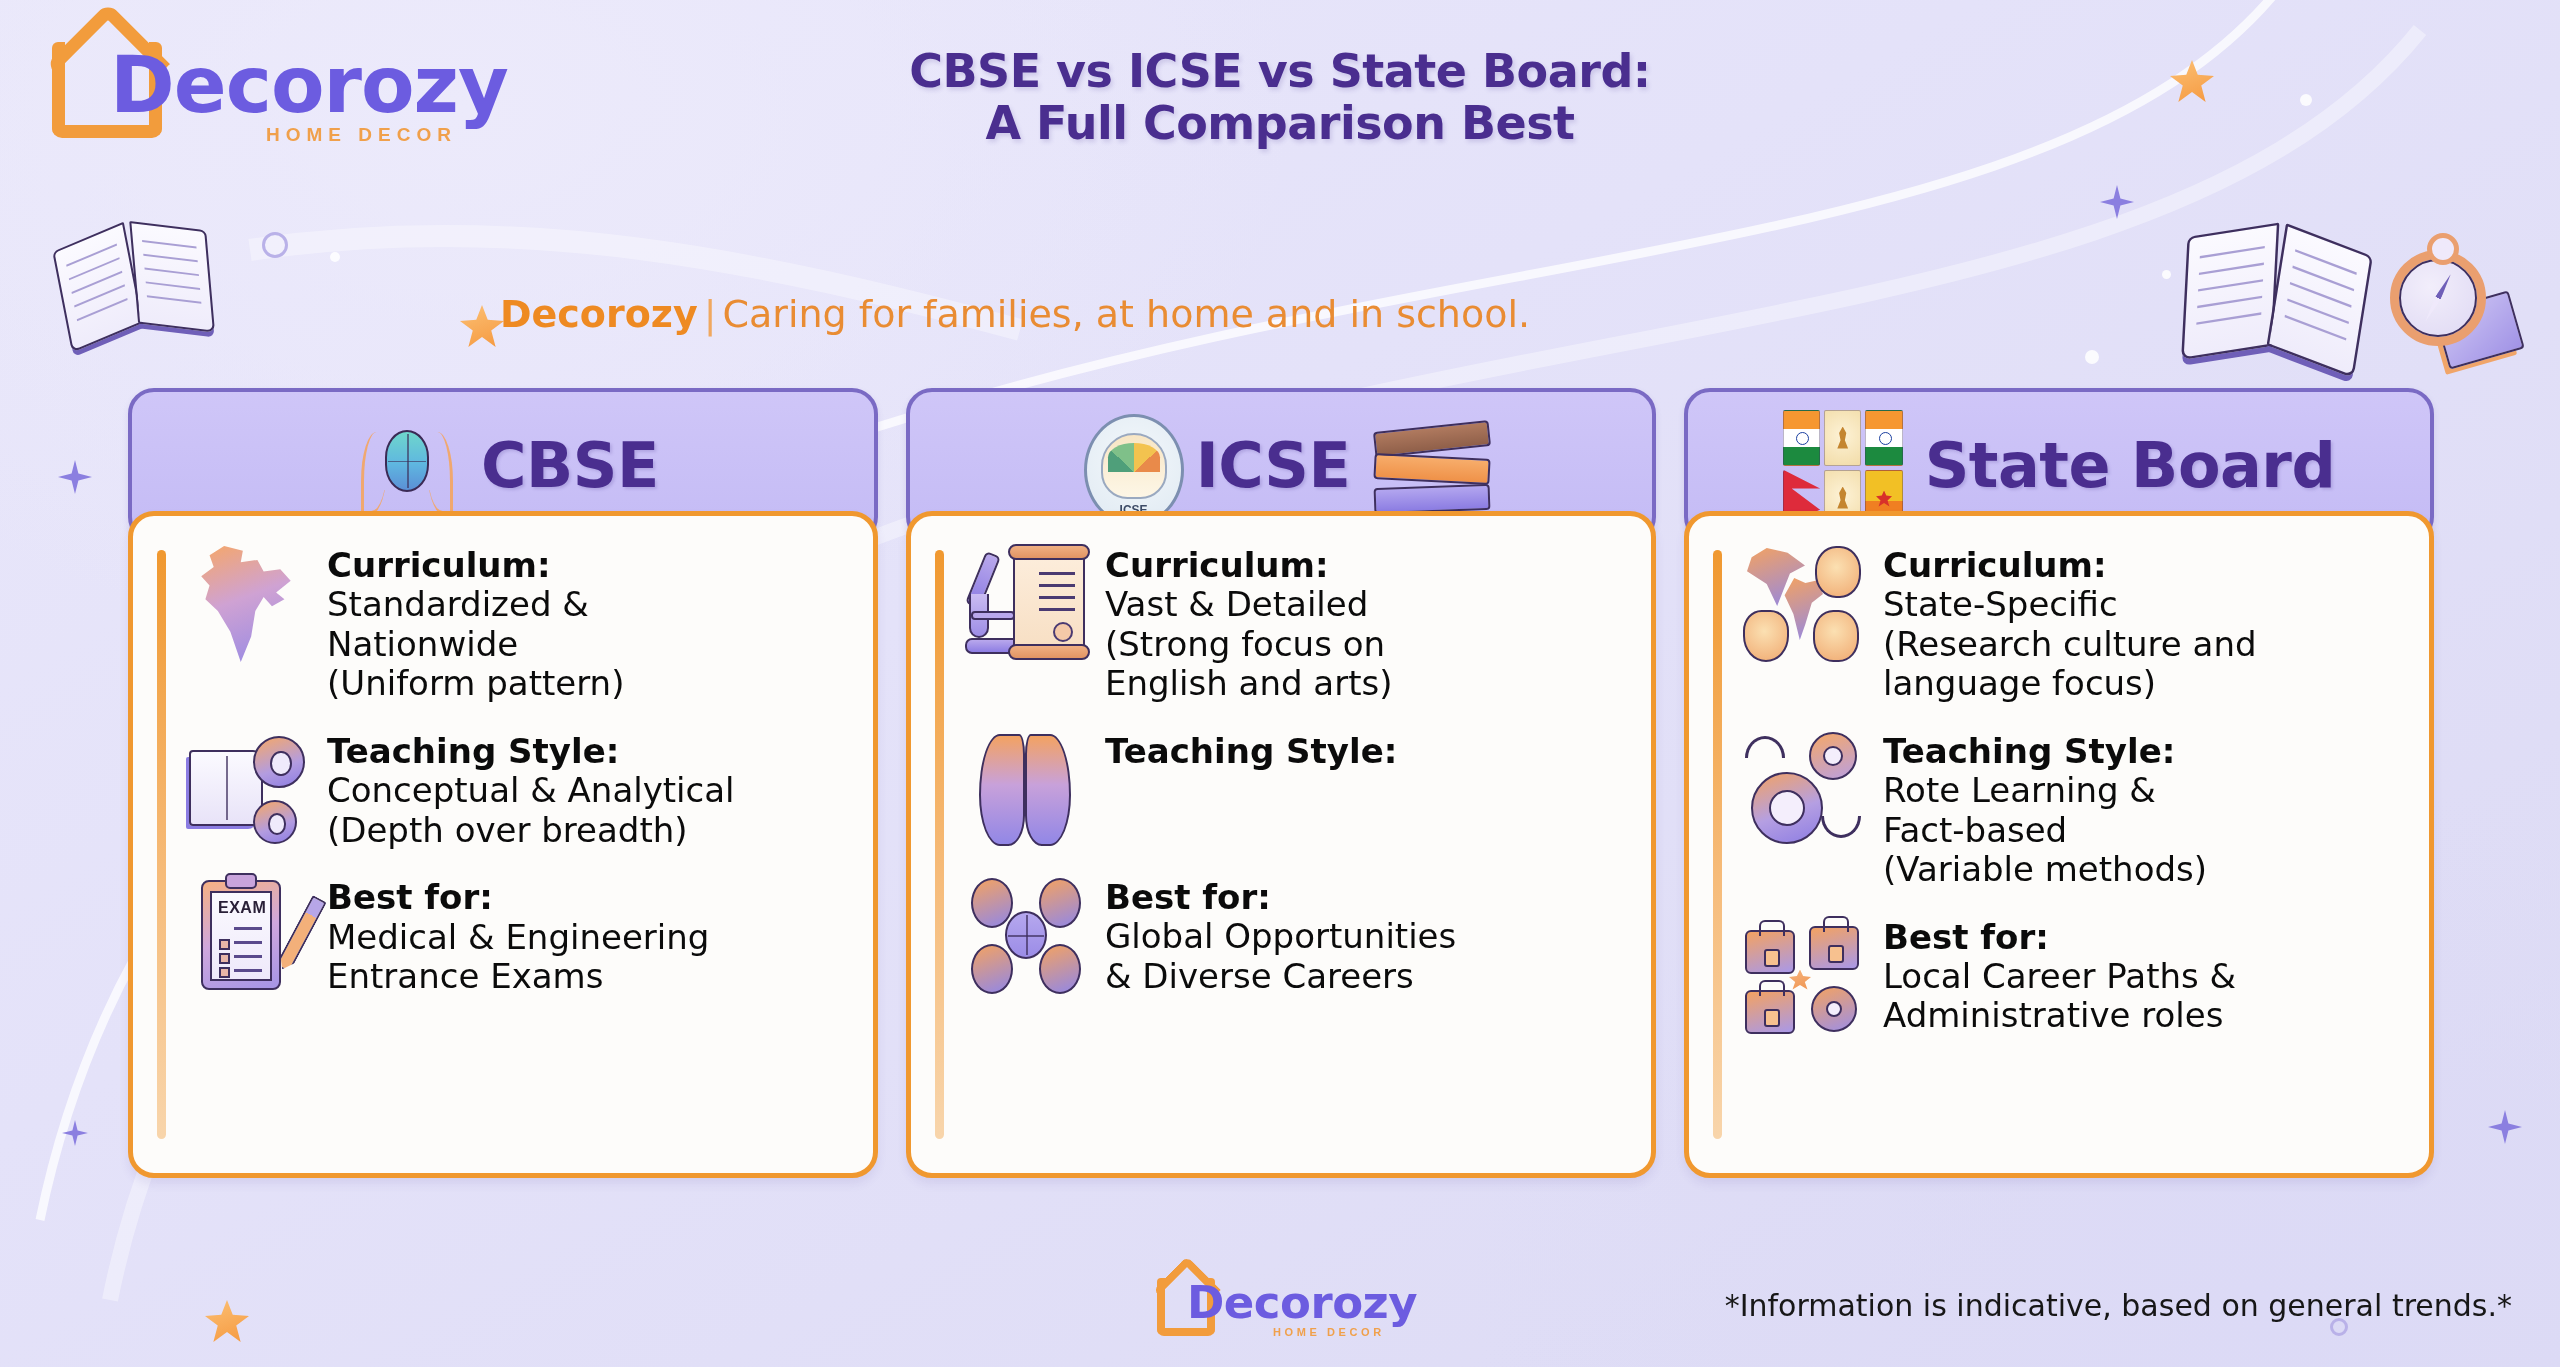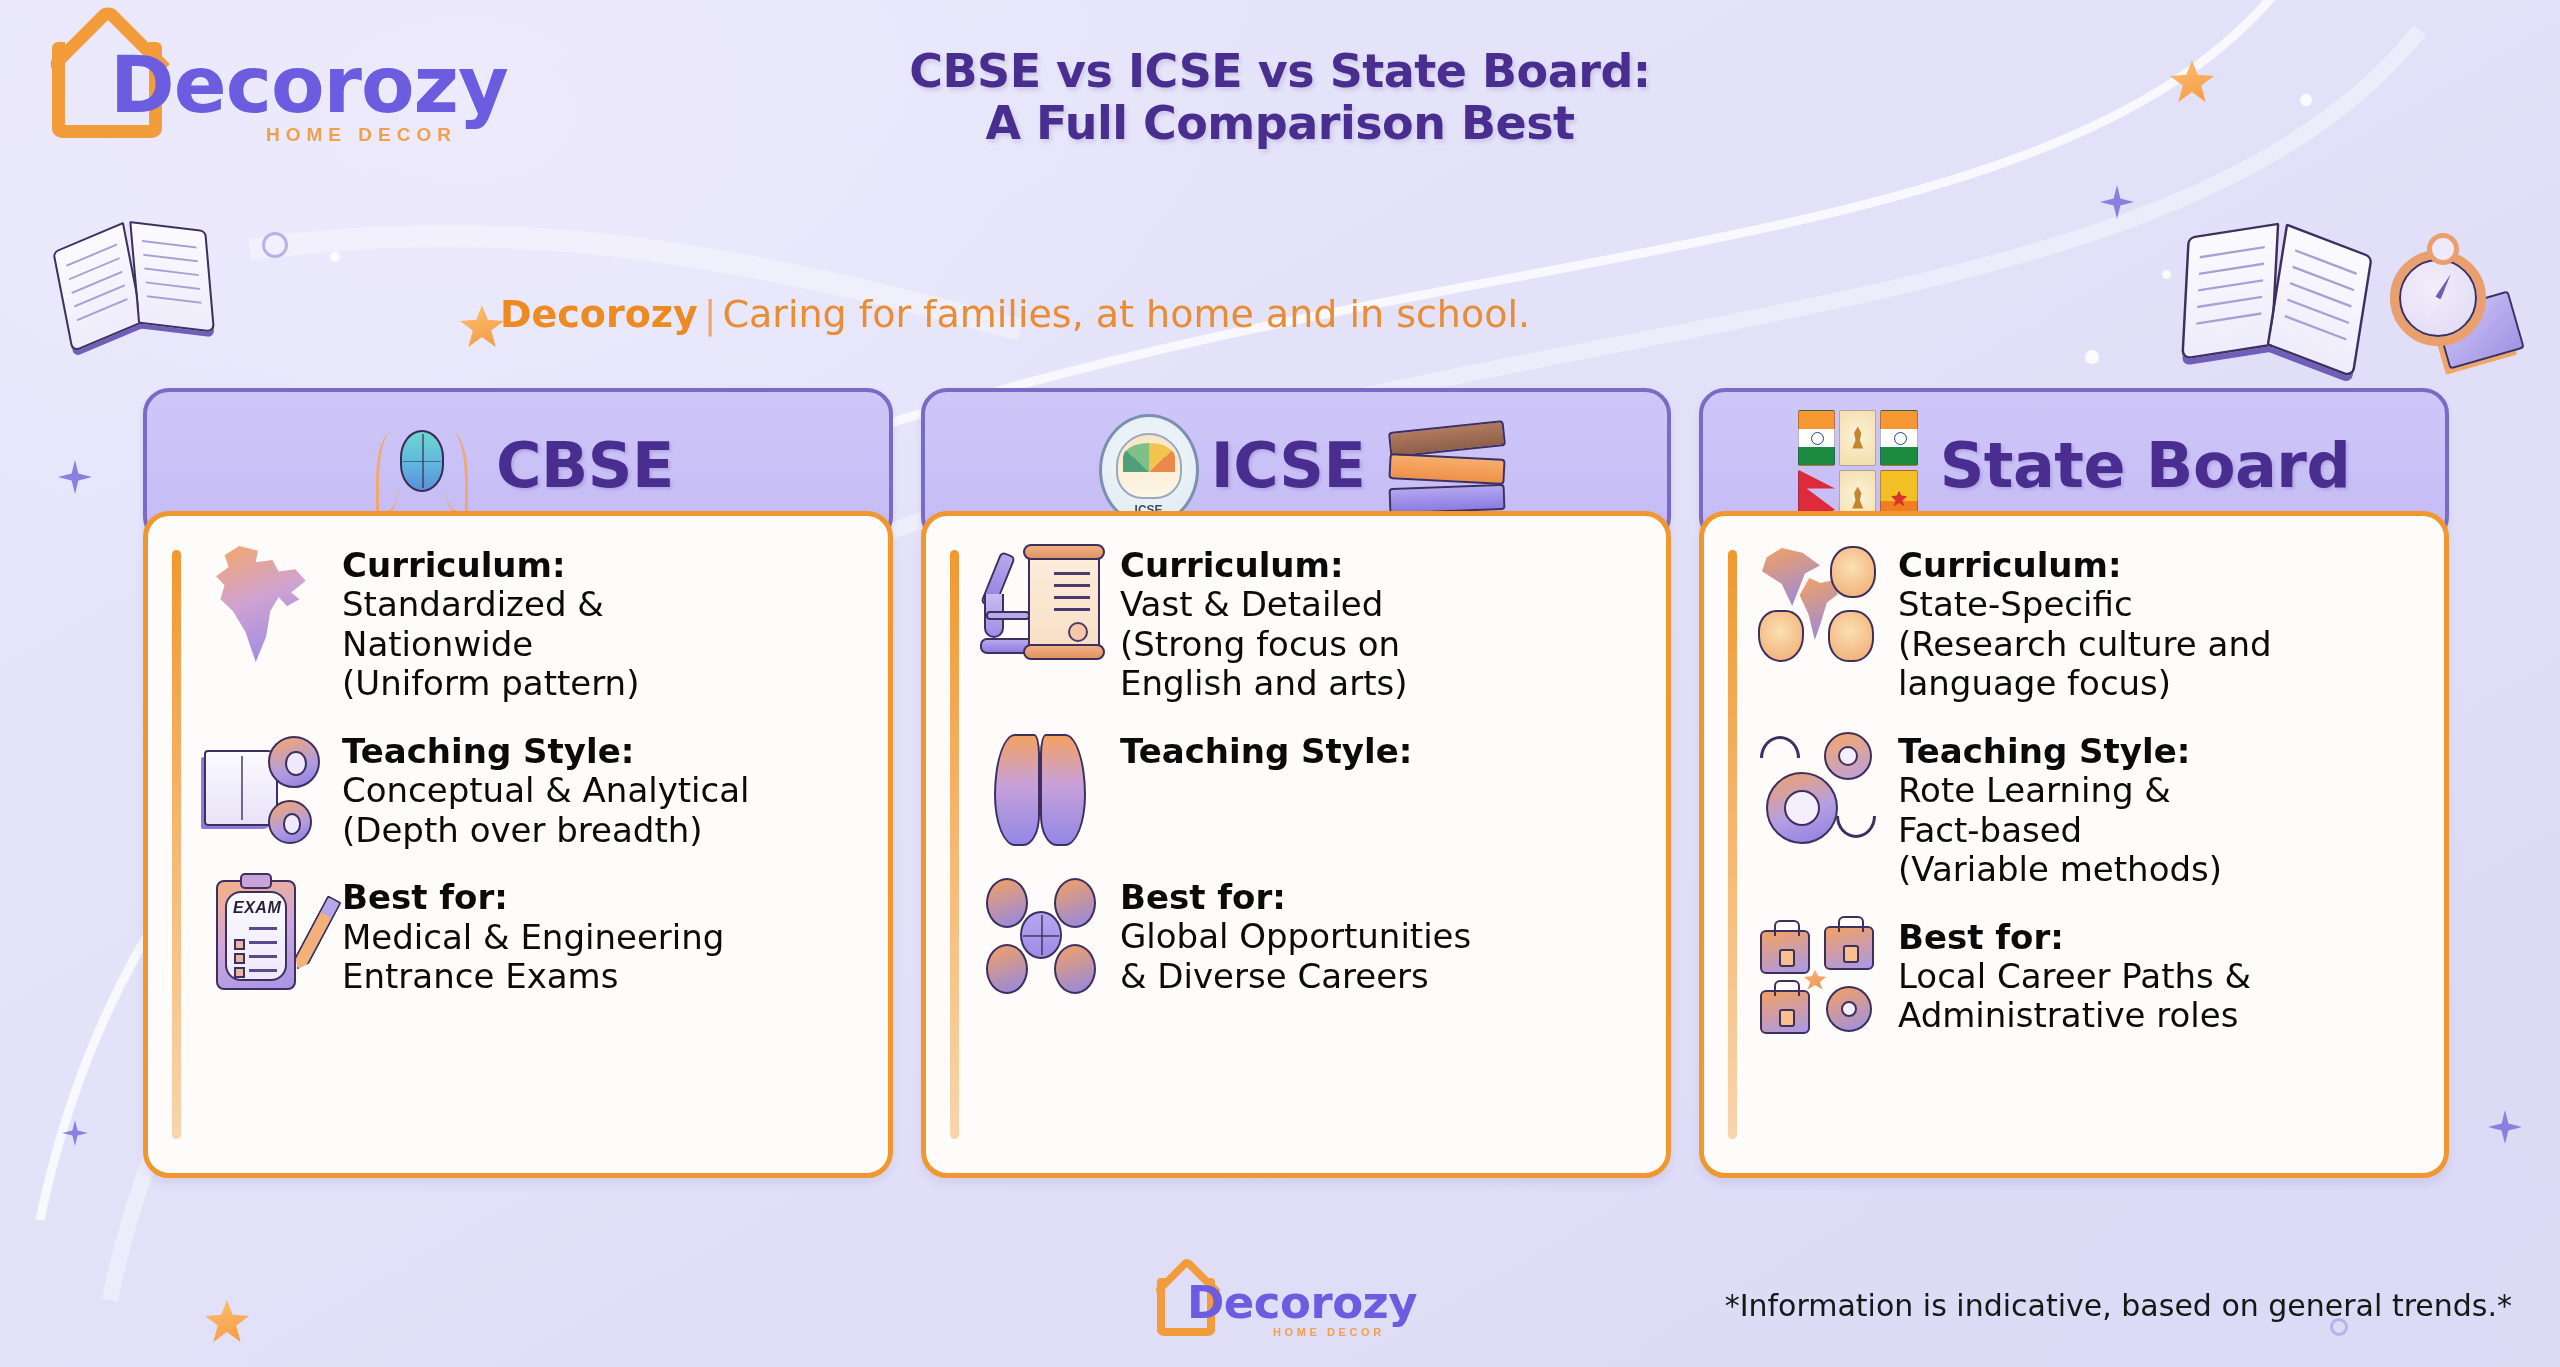--- a/index.html
+++ b/index.html
@@ -104,21 +104,21 @@
   .subtitle {
     position:absolute; left:500px; top:292px; width:1560px;
     text-align:left; font-size:38px; color:#e98c33; font-weight:400;
     font-family:"DejaVu Sans", sans-serif;
   }
   .subtitle b { font-weight:700; color:#ee8a22; }
   .subtitle .bar { color:#f0a860; font-weight:400; padding:0 6px; }
 
   
   .cards {
-    position:absolute; left:143px; top:388px; width:2306px; height:790px;
+    position:absolute; left:128px; top:388px; width:2306px; height:790px;
     display:flex; gap:28px;
   }
   .card { flex:1; position:relative; }
   .card-head {
     height:155px;
     background:linear-gradient(180deg,#cfc6f8 0%,#c4bbf5 100%);
     border:4px solid #7a6ac4; border-radius:26px;
     display:flex; align-items:center; justify-content:center; gap:22px;
     box-shadow:0 3px 6px rgba(90,70,160,.12);
   }
@@ -246,21 +246,21 @@
   .gear.g1 { right:0; top:0; width:52px; height:52px; }
   .gear.g2 { right:8px; bottom:0; width:44px; height:44px; }
 
   .clip {
     position:absolute; left:14px; top:4px; width:80px; height:110px;
     background:linear-gradient(160deg,#f6b183,#cfa7dd 50%,#a595e6);
     border:2.5px solid #3e2f5e; border-radius:8px;
   }
   .clip .sheet {
     position:absolute; left:7px; top:9px; right:7px; bottom:7px;
-    background:linear-gradient(180deg,#fbfaff,#eee9fa); border:2px solid #3e2f5e; border-radius:16px;font-style:italic;
+    background:linear-gradient(180deg,#fbfaff,#eee9fa); border:2px solid #3e2f5e; border-radius:0;
   }
   .clip .sheet b { position:absolute; left:6px; top:6px; font-size:16px; font-weight:700; color:#2a2038; letter-spacing:.5px; }
   .clip .sheet i { position:absolute; left:22px; height:3px; right:8px; background:#5a4a8c; }
   .clip .sheet i:nth-of-type(1){ top:34px; }
   .clip .sheet i:nth-of-type(2){ top:48px; }
   .clip .sheet i:nth-of-type(3){ top:62px; }
   .clip .sheet i:nth-of-type(4){ top:76px; }
   .clip .sheet u { position:absolute; left:7px; width:11px; height:11px; border:2px solid #3e2f5e; background:#e8b6a8; }
   .clip .sheet u:nth-of-type(1){ top:46px; }
   .clip .sheet u:nth-of-type(2){ top:60px; }

